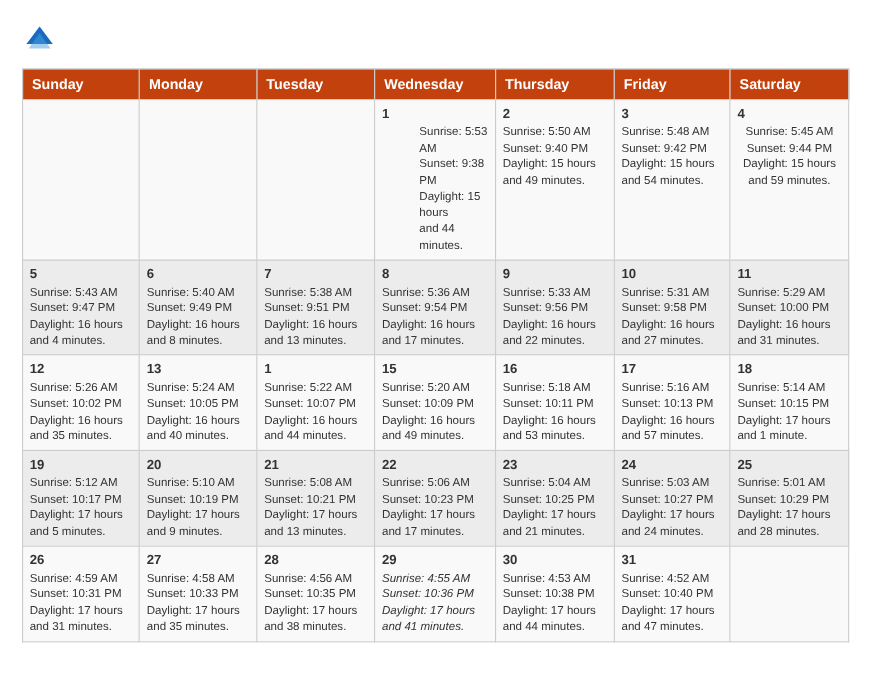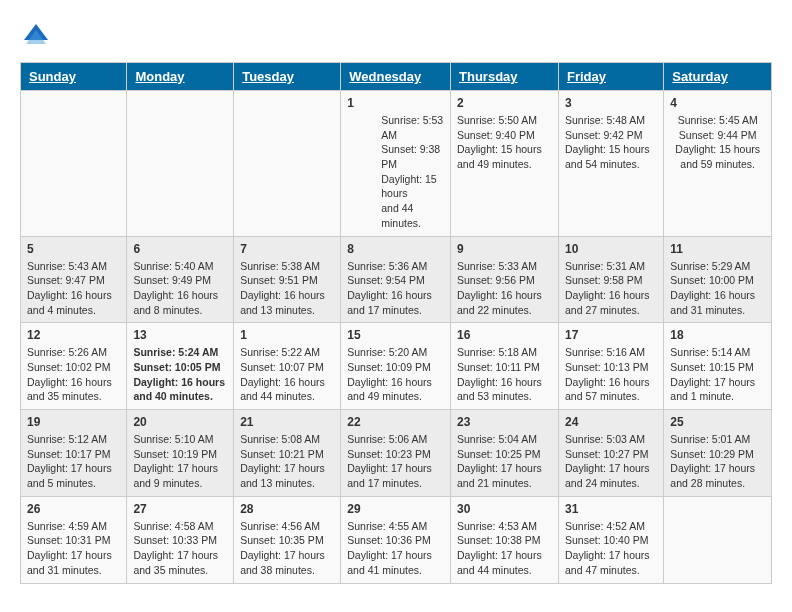--- a/index.html
+++ b/index.html
@@ -50,23 +50,22 @@
     }
     .location {
       font-size: 16px;
       color: #333;
     }
     table {
       width: 100%;
       border-collapse: collapse;
     }
     thead tr {
-      background-color: #0369a1;
+      background-color: #c2410c;
       color: #fff;
-      text-decoration: underline;
     }
     thead th {
       padding: 6px 8px;
       font-size: 13px;
       font-weight: bold;
       text-align: left;
       border: 1px solid #ccc;
     }
     tbody tr {
       vertical-align: top;
@@ -216,21 +215,21 @@
       <tr>
         <td>
           <span class="day-number">12</span>
           <div class="day-info" style="white-space: pre-line;">Sunrise: 5:26 AM
 Sunset: 10:02 PM
 Daylight: 16 hours
 and 35 minutes.</div>
         </td>
         <td>
           <span class="day-number">13</span>
-          <div class="day-info" style="white-space: pre-line; font-weight: bold;">Sunrise: 5:24 AM
+          <div class="day-info" style="white-space: pre-line;">Sunrise: 5:24 AM
 Sunset: 10:05 PM
 Daylight: 16 hours
 and 40 minutes.</div>
         </td>
         <td>
           <span class="day-number">1</span>
           <div class="day-info" style="white-space: pre-line;">Sunrise: 5:22 AM
 Sunset: 10:07 PM
 Daylight: 16 hours
 and 44 minutes.</div>
@@ -332,21 +331,21 @@
         </td>
         <td>
           <span class="day-number">28</span>
           <div class="day-info" style="white-space: pre-line;">Sunrise: 4:56 AM
 Sunset: 10:35 PM
 Daylight: 17 hours
 and 38 minutes.</div>
         </td>
         <td>
           <span class="day-number">29</span>
-          <div class="day-info" style="white-space: pre-line;">Sunrise: 4:55 AM
+          <div class="day-info" style="white-space: pre-line; font-style: italic;">Sunrise: 4:55 AM
 Sunset: 10:36 PM
 Daylight: 17 hours
 and 41 minutes.</div>
         </td>
         <td>
           <span class="day-number">30</span>
           <div class="day-info" style="white-space: pre-line;">Sunrise: 4:53 AM
 Sunset: 10:38 PM
 Daylight: 17 hours
 and 44 minutes.</div>

